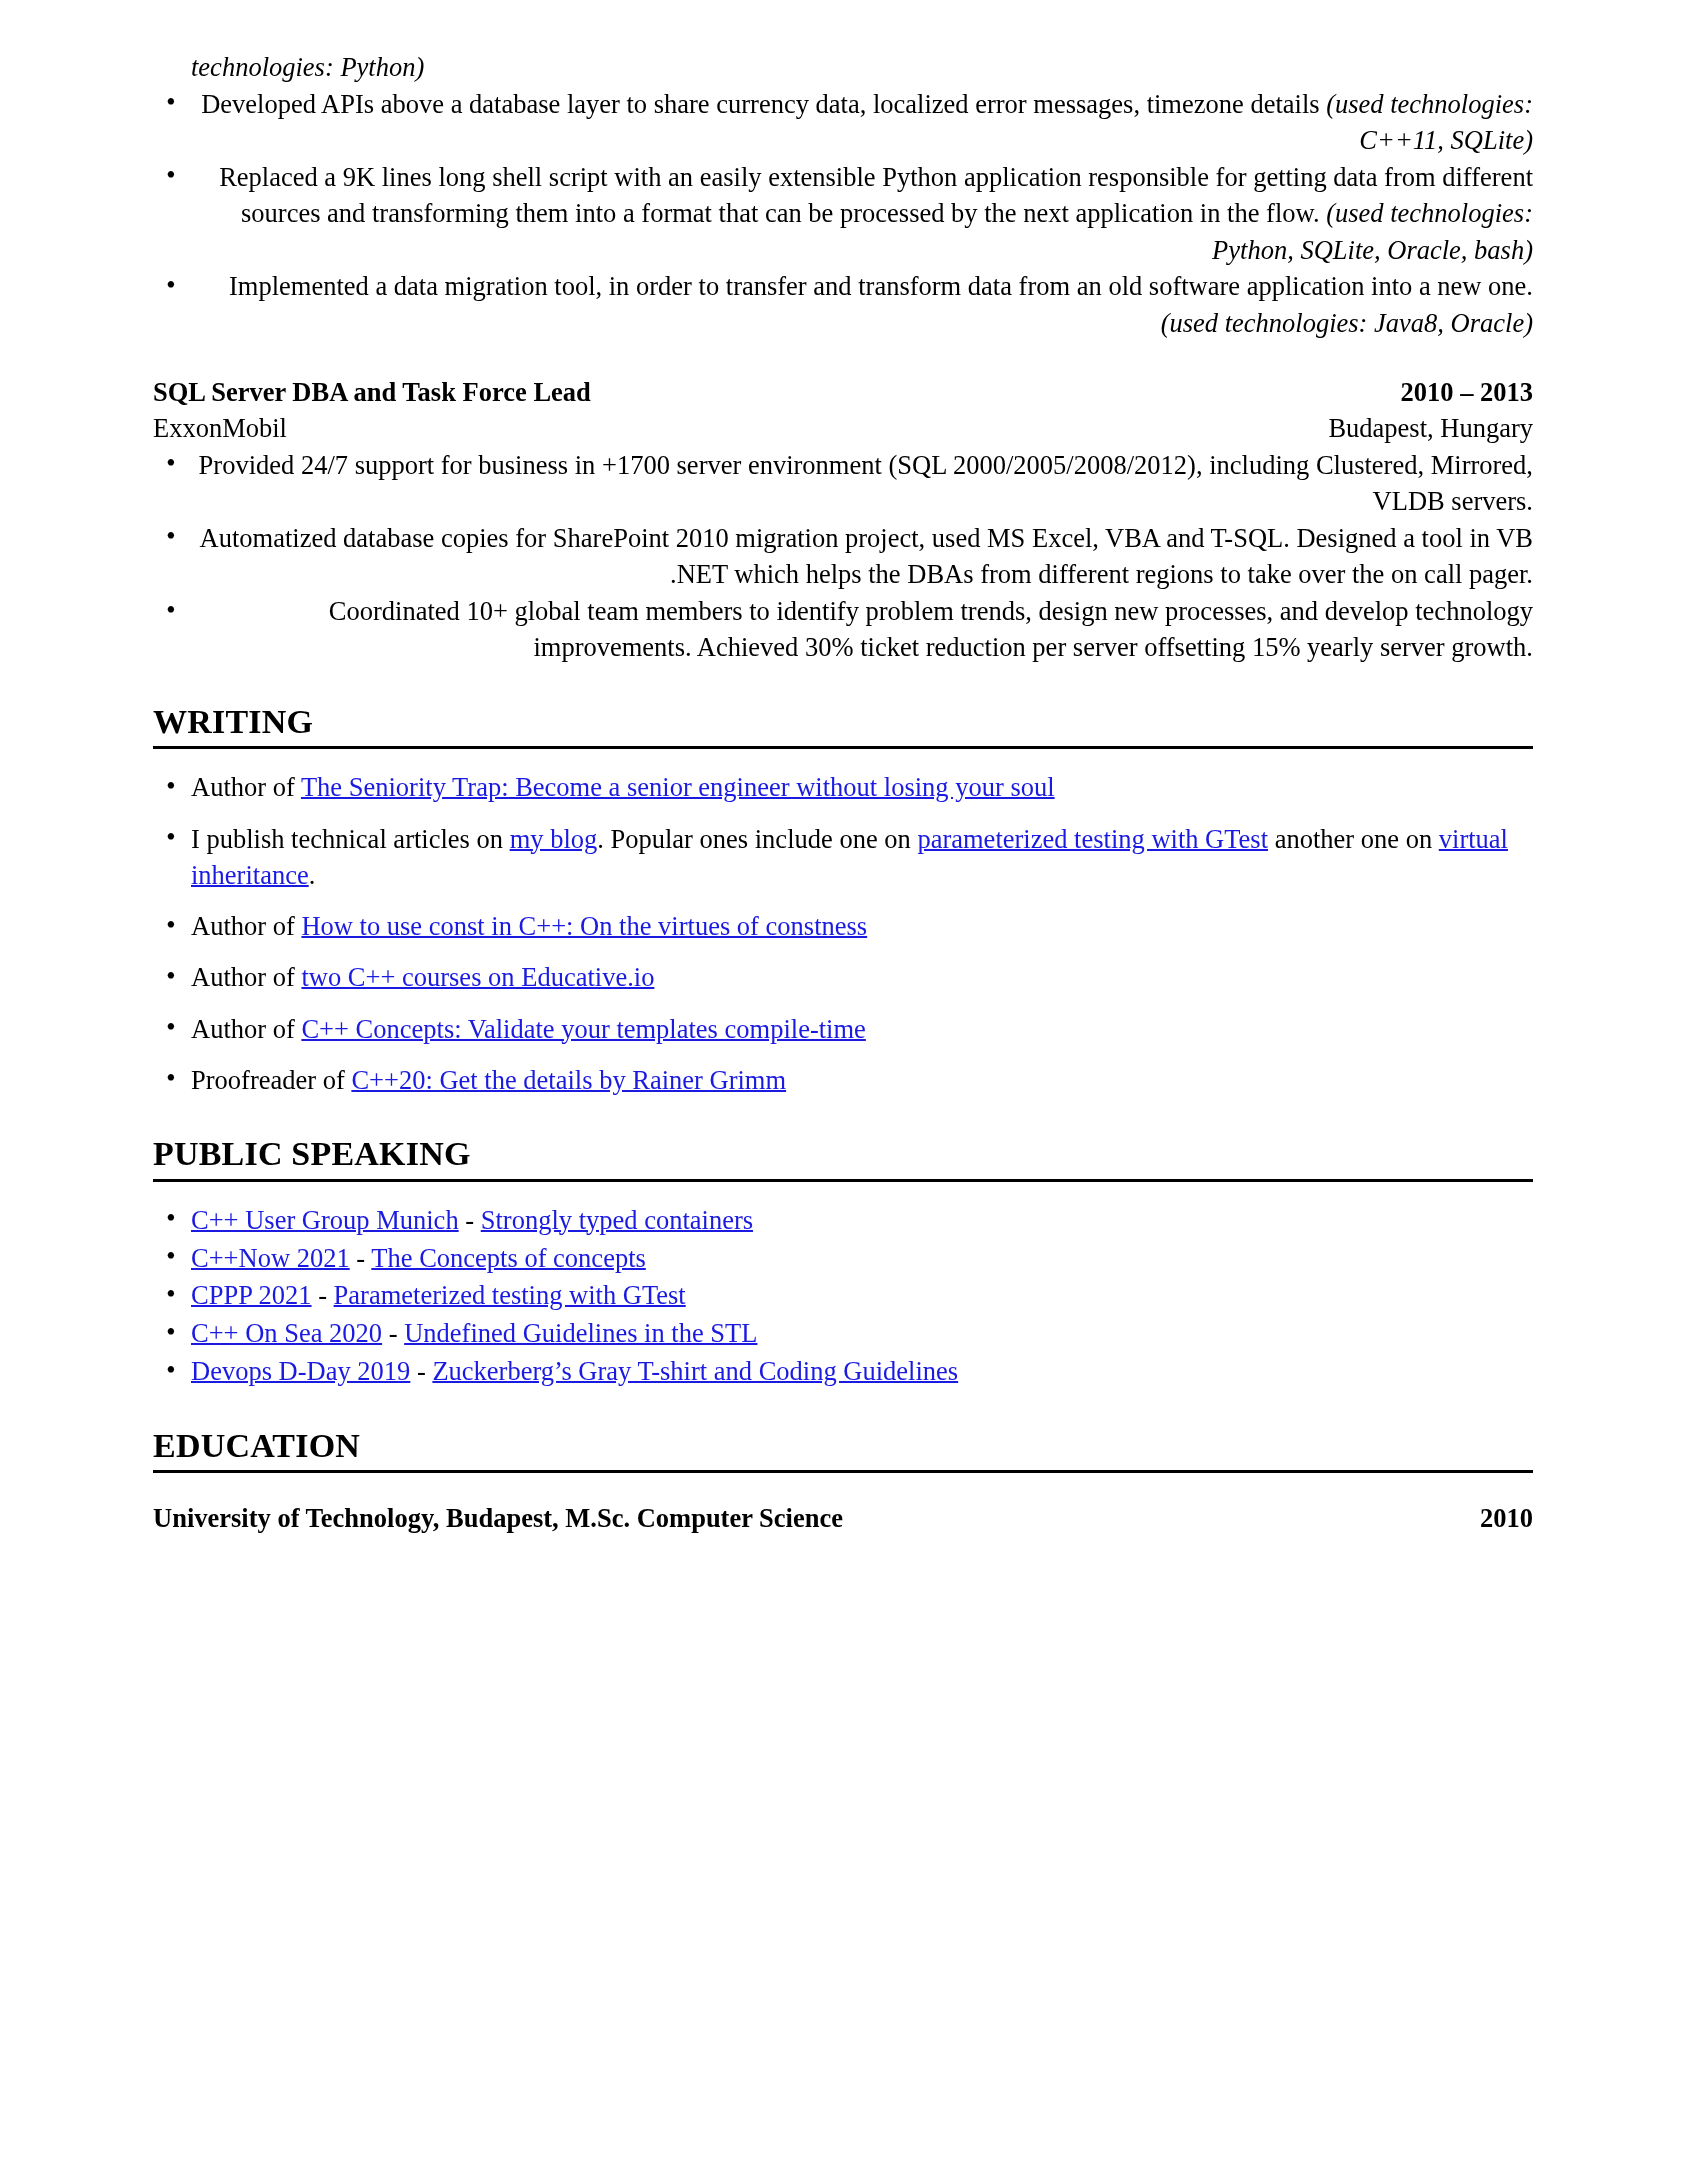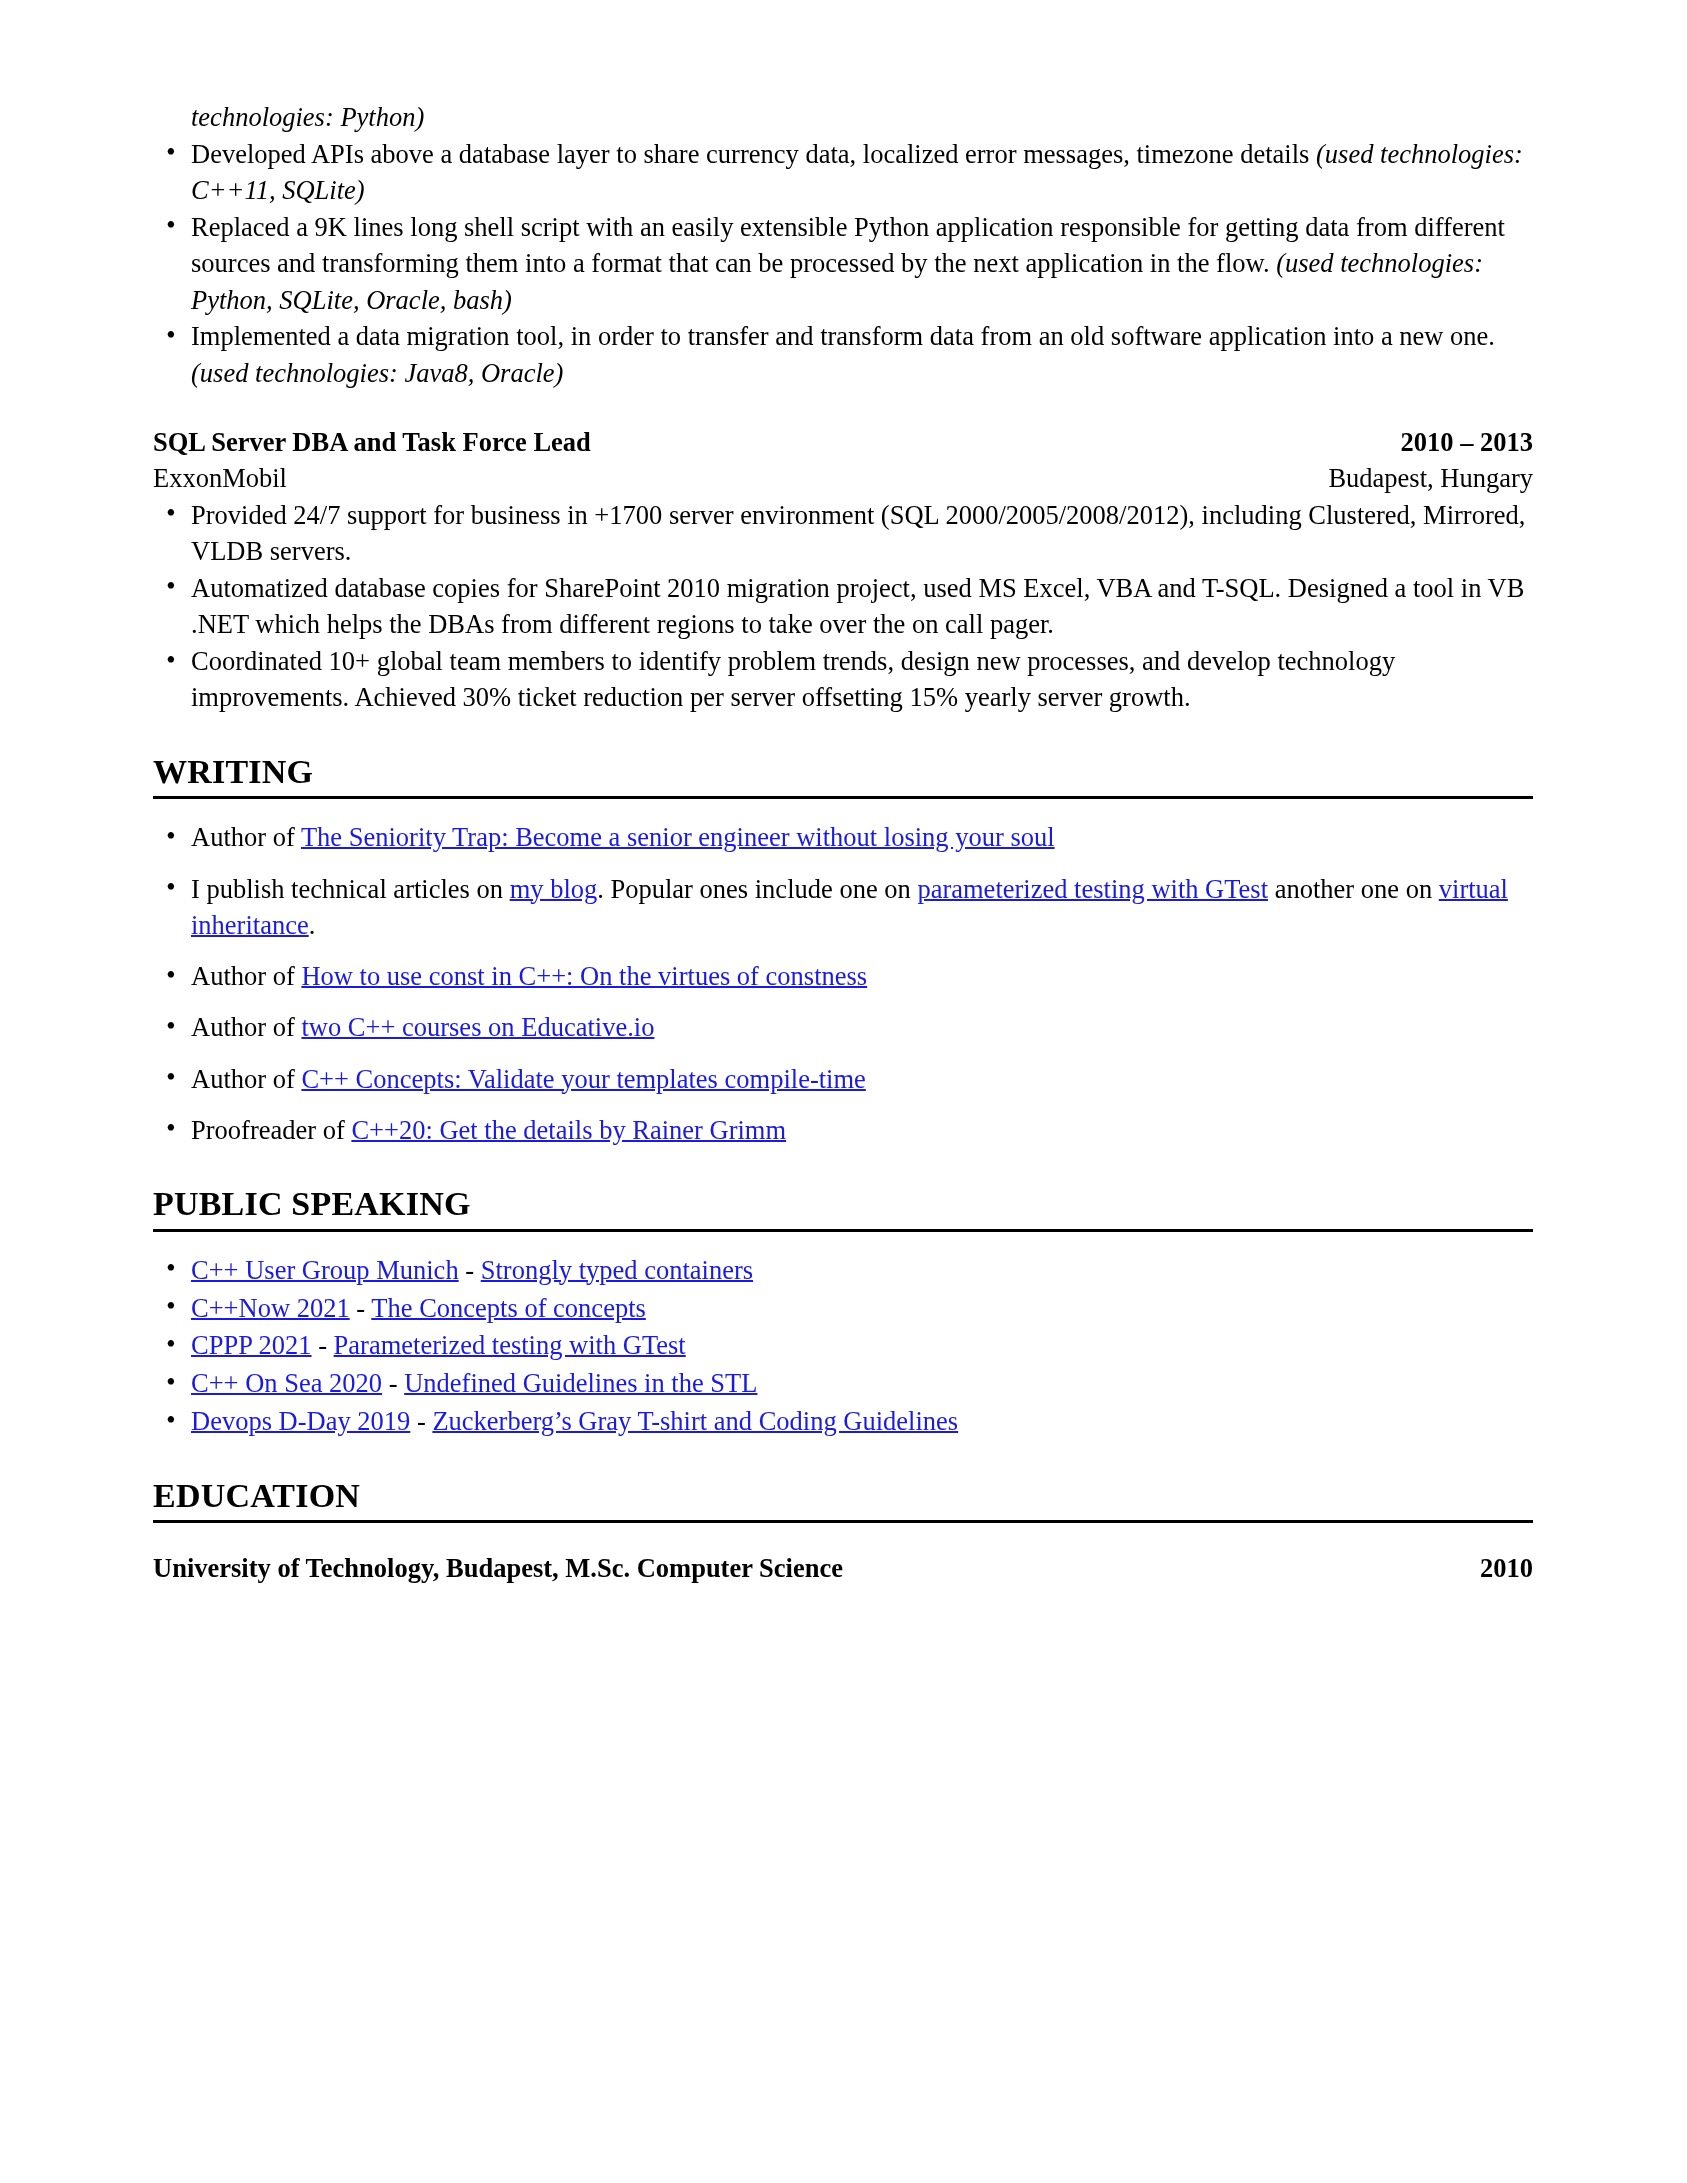--- a/index.html
+++ b/index.html
@@ -13,21 +13,21 @@
     font-family: "Liberation Serif", "DejaVu Serif", serif;
     color: #000000;
     -webkit-font-smoothing: antialiased;
   }
 
   .page {
     position: relative;
     width: 1687px;
     height: 2144px;
     box-sizing: border-box;
-    padding: 99px 153px 0 153px;
+    padding: 49px 153px 0 153px;
     background: #ffffff;
   }
 
   .content {
     width: 1380px;
   }
   .italic { font-style: italic; }
 
   
   ul.bullets {
@@ -109,21 +109,21 @@
 
   
   a.lnk, .lnk {
     color: #1a1ae0;
     text-decoration: underline;
     text-underline-offset: 1.3px;
   }
 
   
   ul.loose > li { margin-bottom: 14.6px; }
-  ul.tight > li { margin-bottom: 0; }
+  ul.tight > li { margin-bottom: 0; text-align: right; }
   ul.speaking > li { margin-bottom: 1.3px; }
 
   .edu-row { margin-top: 26.5px; }
   .edu-name {
     font-size: 26.5px;
     font-weight: bold;
     line-height: 1.38;
   }
   .edu-year {
     font-size: 26.5px;

